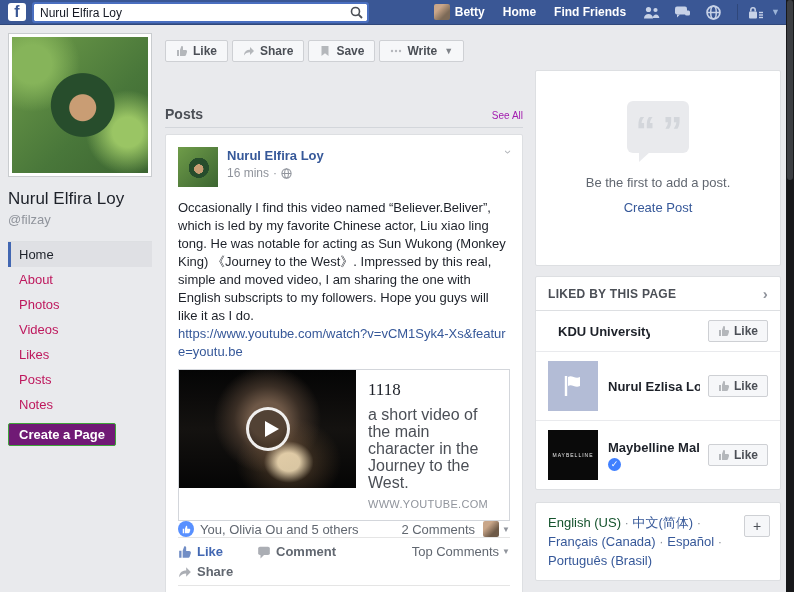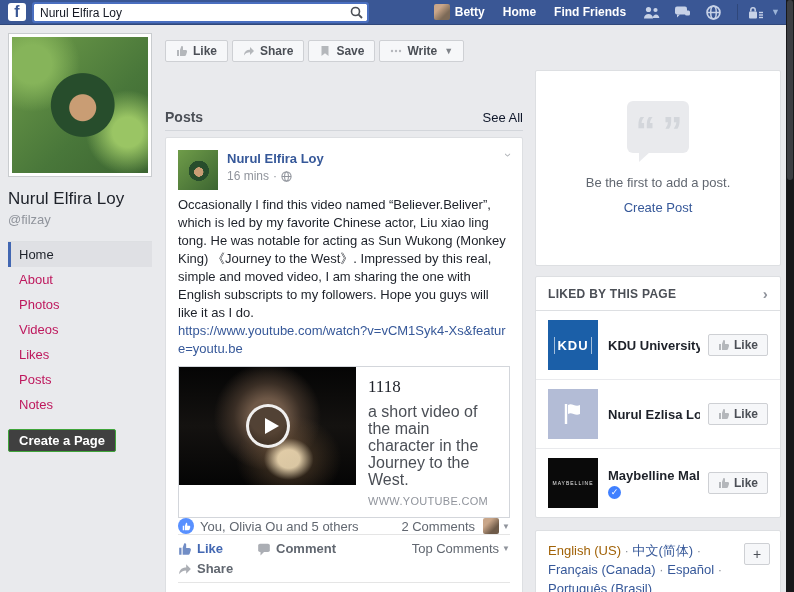--- a/index.html
+++ b/index.html
@@ -27,43 +27,43 @@
       radial-gradient(circle at 52% 52%, #c99d74 0 13%, transparent 14%),
       radial-gradient(circle at 52% 50%, #274d2c 0 32%, transparent 33%),
       radial-gradient(circle at 15% 20%, #86b45a 0 12%, transparent 30%),
       radial-gradient(circle at 85% 70%, #9ac564 0 10%, transparent 28%),
       linear-gradient(135deg,#6f9c49,#49773a 60%,#3c6531); }
   .page-name { font-size:17px; color:#1d2129; margin-top:12px; }
   .page-handle { font-size:13px; color:#90949c; margin-top:3px; }
   .side-menu { margin-top:14px; border-top:1px solid #dddfe2; }
   .menu-item { font-size:13px; color:#be185d; padding:5px 8px; border-left:3px solid transparent; cursor:pointer; }
   .menu-item.active { background:#dfe0e4; border-left:3px solid #4267b2; color:#1d2129; }
-  .create-page-btn { display:inline-block; margin-top:12px; background:#404040; border:1px solid #3fa53a; color:#fff; font-weight:bold; font-size:13px; padding:3px 10px; border-radius:2px; cursor:pointer; }
+  .create-page-btn { display:inline-block; margin-top:6px; background:#701a75; border:1px solid #3fa53a; color:#fff; font-weight:bold; font-size:13px; padding:3px 10px; border-radius:2px; cursor:pointer; }
 
   
   .main-col { position:absolute; left:165px; top:40px; width:358px; }
   .page-actions { display:flex; gap:0; }
   .pa-btn { display:flex; align-items:center; gap:5px; background:#f6f7f9; border:1px solid #ced0d4; border-radius:2px; padding:3px 10px; font-size:12px; font-weight:bold; color:#4b4f56; margin-right:4px; cursor:pointer; }
   .pa-icon { width:12px; height:12px; opacity:.55; }
   .pa-caret { font-size:9px; color:#7f8389; margin-left:2px; }
   .posts-header { display:flex; align-items:baseline; margin-top:9px; padding-bottom:5px; border-bottom:1px solid #d3d6db; }
   .posts-title { font-size:14px; font-weight:bold; color:#4b4f56; }
-  .see-all { margin-left:auto; font-size:13px; color:#0f172a; cursor:pointer;margin-top:39px; }
+  .see-all { margin-left:auto; font-size:10px; color:#a21caf; cursor:pointer;margin-top:39px; }
 
   .post-card { background:#fff; border:1px solid #dddfe2; border-radius:2px; margin-top:6px; padding:12px; position:relative; }
   .post-head { display:flex; }
   .post-avatar { width:40px; height:40px; flex:none; background:
       radial-gradient(circle at 52% 55%, #c99d74 0 15%, transparent 16%),
       radial-gradient(circle at 52% 52%, #274d2c 0 34%, transparent 35%),
       linear-gradient(135deg,#6f9c49,#3c6531); }
   .post-head-text { margin-left:9px; padding-top:1px; }
   .post-author { font-size:13px; font-weight:bold; color:#365899; cursor:pointer; }
   .post-meta { font-size:12px; color:#90949c; margin-top:3px; display:flex; align-items:center; gap:4px; }
   .post-chevron { position:absolute; right:12px; top:10px; color:#b0b3b8; font-size:12px; transform:rotate(90deg); cursor:pointer; }
-  .post-text { font-size:13px; line-height:18px; color:#1d2129; margin-top:6px; }
+  .post-text { font-size:13px; line-height:18px; color:#1d2129; margin-top:12px; }
   .post-link { font-size:13px; line-height:18px; color:#365899; word-break:break-all; cursor:pointer; display:block; }
 
   .attachment { display:flex; border:1px solid #d3d6db; margin-top:8px; height:152px; cursor:pointer; }
   .att-thumb { position:relative; width:177px; height:118px; flex:none; background:
       radial-gradient(ellipse at 62% 78%, rgba(255,232,190,.85) 0 7%, rgba(120,90,60,.35) 16%, transparent 34%),
       radial-gradient(circle at 50% 42%, #6e5847 0 16%, #3a2e25 30%, transparent 48%),
       linear-gradient(#050505,#141210 50%,#050505); }
   .play-btn { position:absolute; left:50%; top:50%; width:44px; height:44px; margin:-22px 0 0 -22px; border:3px solid rgba(255,255,255,.92); border-radius:50%; background:rgba(0,0,0,.25); }
   .play-btn::after { content:""; position:absolute; left:16px; top:11px; border-left:14px solid #fff; border-top:8px solid transparent; border-bottom:8px solid transparent; }
   .att-body { position:relative; padding:10px 12px; flex:1; }
@@ -119,21 +119,21 @@
   .logo-kdu { background:#1b5fa8; }
   .logo-kdu span { color:#fff; font-weight:bold; font-size:13px; letter-spacing:1px; border-left:1px solid rgba(255,255,255,.6); border-right:1px solid rgba(255,255,255,.6); padding:1px 2px; }
   .logo-flag { background:#b3bcd6; }
   .logo-maybelline { background:#0a0a0a; }
   .logo-maybelline span { color:#e9e9e9; font-size:5px; letter-spacing:1px; }
   .liked-name { font-size:13px; font-weight:bold; color:#1d2129; margin-left:10px; width:92px; white-space:nowrap; overflow:hidden; }
   .verified { width:13px; height:13px; border-radius:50%; background:#4080ff; color:#fff; font-size:9px; line-height:13px; text-align:center; margin-top:3px; }
   .like-sm-btn { margin-left:auto; display:flex; align-items:center; gap:4px; background:#f6f7f9; border:1px solid #ced0d4; border-radius:2px; padding:3px 9px; font-size:12px; font-weight:bold; color:#4b4f56; cursor:pointer; }
 
   .lang-card { margin-top:12px; position:relative; padding:10px 40px 10px 12px; font-size:13px; line-height:19px; }
-  .lang-current { color:#a16207; }
+  .lang-current { color:#14532d; }
   .lang-link { color:#365899; cursor:pointer; }
   .lang-sep { color:#90949c; }
   .lang-add { position:absolute; right:10px; top:12px; width:26px; height:22px; background:#f6f7f9; border:1px solid #ced0d4; border-radius:2px; font-size:14px; color:#4b4f56; text-align:center; line-height:20px; cursor:pointer; }
 
   
   .scrollbar { position:absolute; right:0; top:0; width:8px; height:592px; background:#17181a; }
   .scrollbar-thumb { position:absolute; top:0; left:1px; width:6px; height:180px; background:#3c3e42; border-radius:3px; }
 
   svg { display:block; }
 </style>
@@ -342,23 +342,20 @@
       <div class="empty-msg">Be the first to add a post.</div>
       <div class="create-post-link">Create Post</div>
     </div>
 
     <div class="card liked-card">
       <div class="liked-header">
         <span>LIKED BY THIS PAGE</span>
         <span class="liked-chevron">›</span>
       </div>
       <div class="liked-item">
-        <div class="liked-logo logo-kdu">
-            <span>KDU</span>
-          </div>
         <div class="liked-name">KDU University C...</div>
         <div class="like-sm-btn">
           <svg class="pa-icon" viewBox="0 0 12 12">
               <path d="M1 5h2v6H1zM4 11h4.6c.7 0 1.2-.4 1.4-1l1-3c.3-1-.4-1.9-1.4-1.9H7V2.2C7 1.3 6 .7 5.3 1.3L4 5z" fill="#7f8389"></path>
             </svg>
           <span>Like</span>
         </div>
       </div>
       <div class="liked-item">
         <div class="liked-logo logo-flag">

